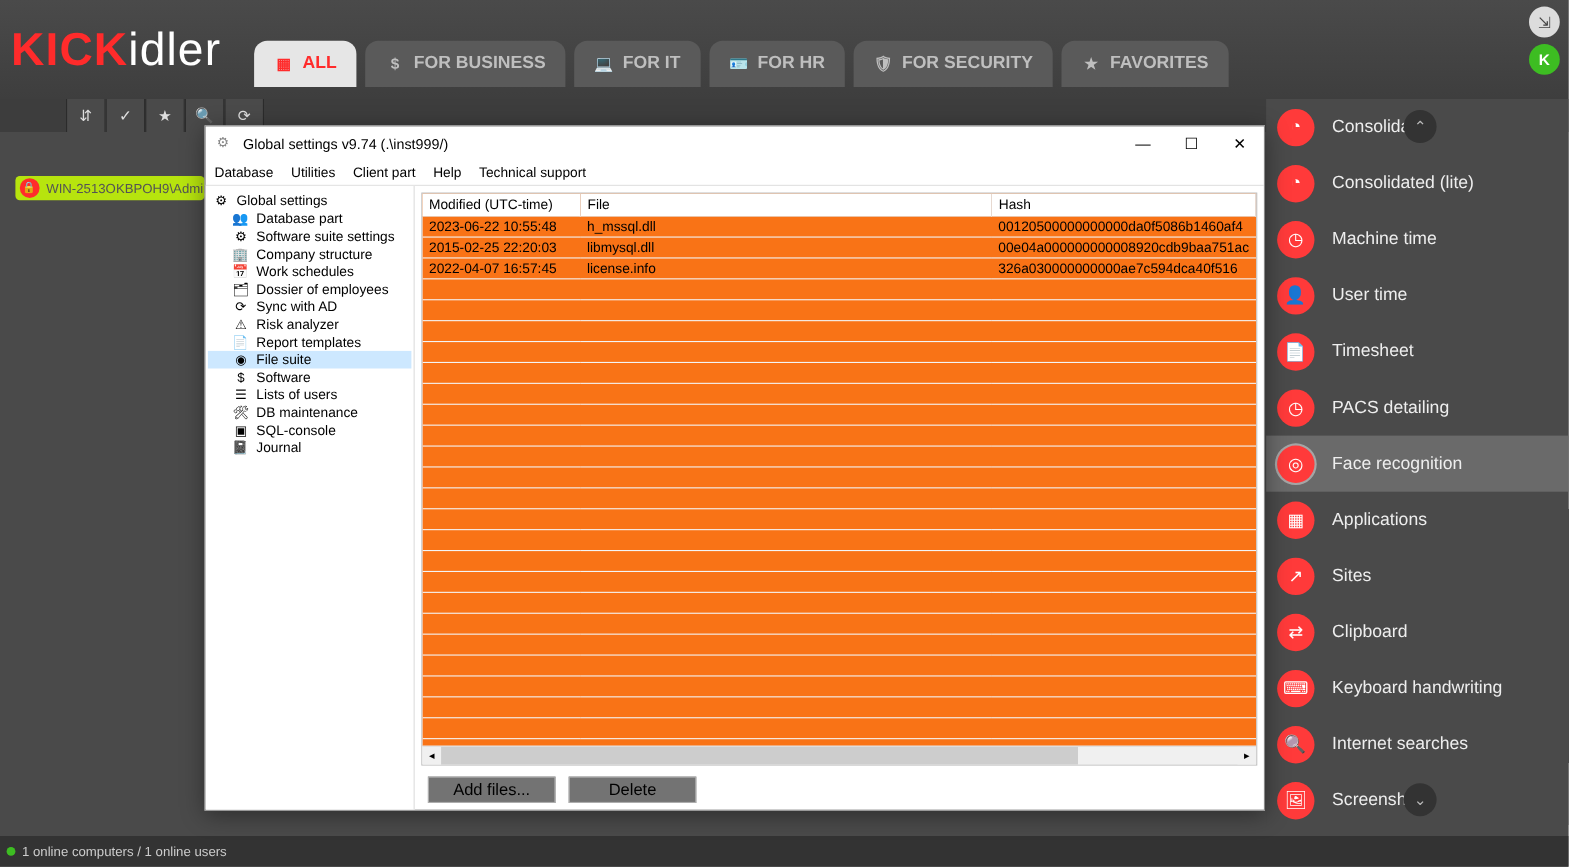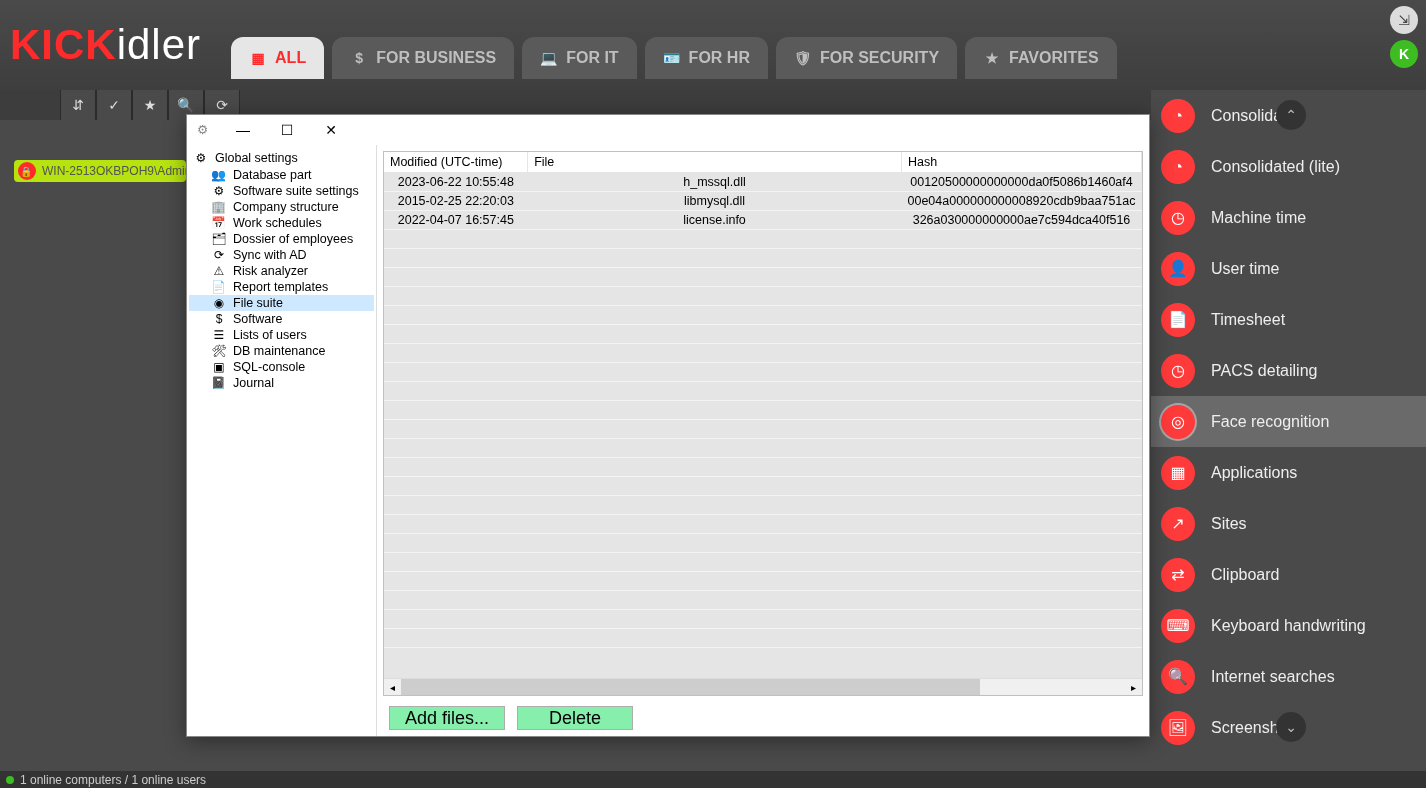--- a/index.html
+++ b/index.html
@@ -157,21 +157,21 @@
   display: flex; align-items: center; justify-content: center;
   font-size: 14px; cursor: pointer;
 }
 .panel-scroll-up { top: 10px; }
 .panel-scroll-down { bottom: 8px; }
 
 
 .statusbar {
   position: absolute;
   bottom: 0; left: 0; right: 0;
-  height: 17px;
+  height: 28px;
   background: #333;
   display: flex; align-items: center;
   color: #ccc; font-size: 12px;
   padding-left: 6px;
 }
 .status-dot {
   width: 8px; height: 8px; border-radius: 4px; background: #3dbd22;
   margin-right: 6px;
 }
 
@@ -251,41 +251,40 @@
 .table-wrap {
   flex: 1;
   border: 1px solid #c0c0c0;
   display: flex;
   flex-direction: column;
   overflow: hidden;
 }
 .table-area {
   flex: 1;
   overflow: auto;
-  background: #e5e5e5;
+  background: #f97316;
 }
 table.file-table {
   width: 100%;
   border-collapse: collapse;
   font-size: 12.5px;
 }
 table.file-table th {
   text-align: left;
   font-weight: 400;
   padding: 3px 6px;
   border-right: 1px solid #e5e5e5;
   border-bottom: 1px solid #e5e5e5;
   background: #fff;
   position: sticky; top: 0;
 }
 table.file-table td {
   padding: 2px 6px;
   border-bottom: 1px solid #f4f4f4;
   white-space: nowrap;
-  text-align: center;
 }
 .table-hscroll {
   height: 17px;
   background: #f0f0f0;
   border-top: 1px solid #ddd;
   display: flex;
   align-items: center;
 }
 .hscroll-arrow {
   width: 17px; height: 17px;
@@ -299,23 +298,23 @@
 }
 
 .modal-actions {
   display: flex; gap: 12px;
   padding-top: 10px;
   padding-left: 6px;
 }
 .win-btn {
   min-width: 116px;
   height: 24px;
-  background: #86efac;
+  background: #737373;
   border: 1px solid #adadad;
-  font-size: 18px;
+  font-size: 15px;
   cursor: pointer;
 }
 
 .modal-status {
   height: 22px;
   border-top: 1px solid #ddd;
   padding: 2px 8px;
   font-size: 12.5px;
 }
 </style>
@@ -437,26 +436,34 @@
 </div>
 
 <div class="statusbar">
   <span class="status-dot"></span>
   <span>1 online computers / 1 online users</span>
 </div>
 
 <div class="modal">
   <div class="modal-titlebar">
     <span class="modal-title-icon">⚙</span>
+    <span class="modal-title-text">Global settings v9.74 (.\inst999/)</span>
     <div class="modal-title-btns">
       <div class="modal-title-btn">—</div>
       <div class="modal-title-btn">☐</div>
       <div class="modal-title-btn close">✕</div>
     </div>
   </div>
+  <div class="modal-menubar" id="modal-menubar">
+      <span class="modal-menu-item">Database</span>
+      <span class="modal-menu-item">Utilities</span>
+      <span class="modal-menu-item">Client part</span>
+      <span class="modal-menu-item">Help</span>
+      <span class="modal-menu-item">Technical support</span>
+    </div>
   <div class="modal-body">
     <div class="modal-tree">
       <div class="tree-root">
         <span class="tree-icon">⚙</span>
         <span>Global settings</span>
       </div>
       <div id="tree-items">
           <div class="tree-item">
             <span class="tree-icon">👥</span>
             <span>Database part</span>

